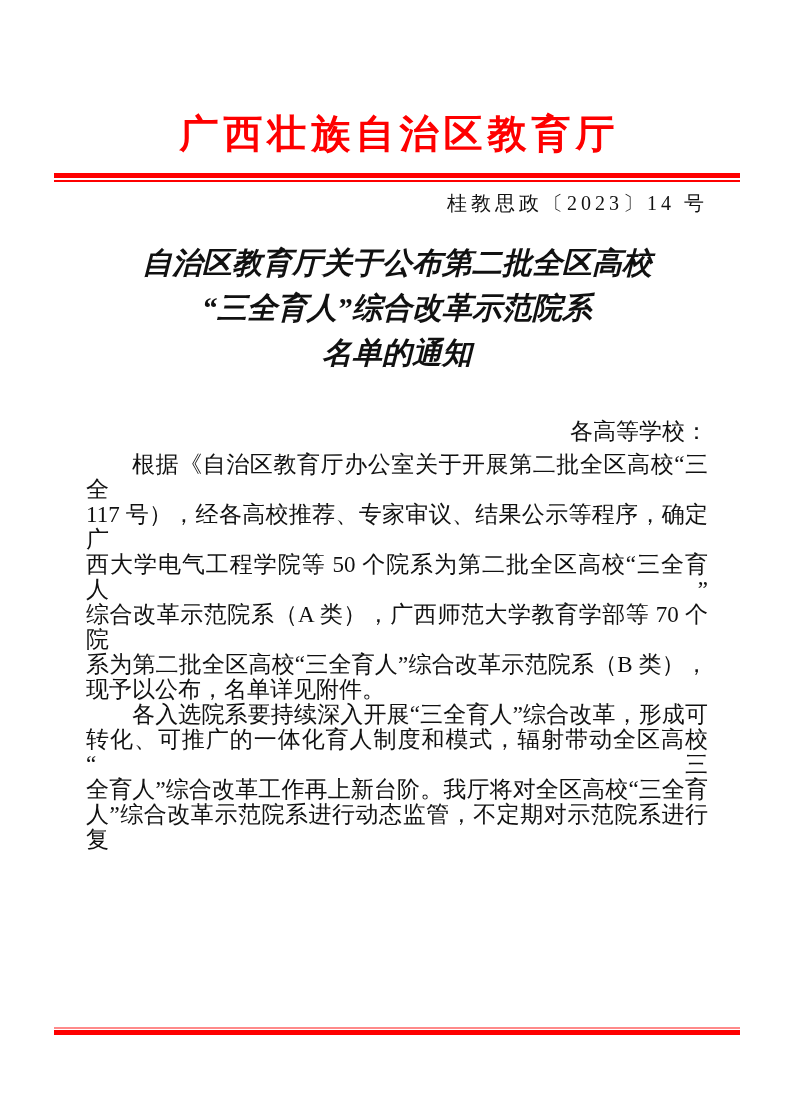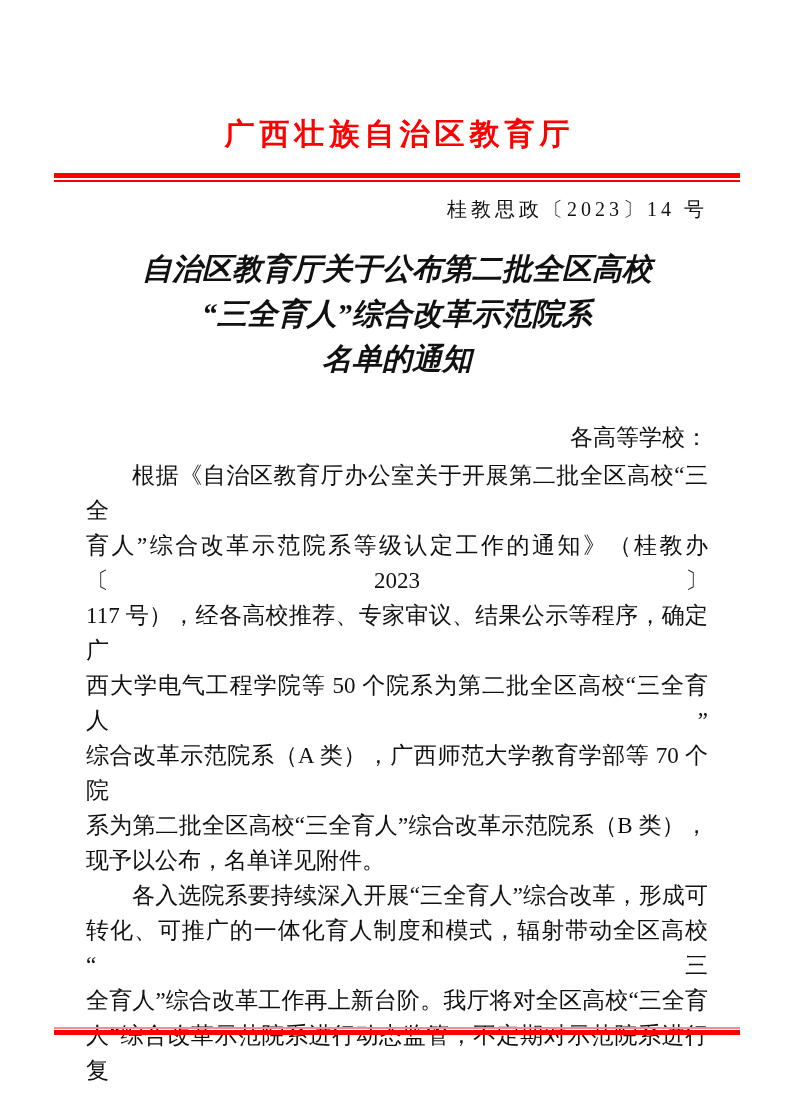--- a/index.html
+++ b/index.html
@@ -10,39 +10,39 @@
     background:#ffffff;
     overflow:hidden;
     font-family:"Liberation Serif","DejaVu Serif",serif;
     color:#111;
   }
   
   .letterhead {
     padding-top:106px;
     text-align:center;
     color:var(--red,#fe0000);
-    font-size:30px;
+    font-size:39px;
     font-weight:bold;
     letter-spacing:5px;
     padding-left:5px; 
     line-height:56px;
     white-space:nowrap;
   }
   
   .rule-top { margin:11px 54px 0 54px; }
   .rule-top .thick { height:5px; background:var(--red,#fe0000); }
   .rule-top .thin  { height:2px; background:var(--red,#fe0000); margin-top:2px; }
   .rule-bottom { position:absolute; top:1027px; left:54px; right:54px; }
   .rule-bottom .thin  { height:2px; background:var(--red-light,#ff8a8a); }
   .rule-bottom .thick { height:5px; background:var(--red,#fe0000); margin-top:1px; }
 
   .content { margin:0 86px; }
 
   .doc-number {
-    margin-top:14px;
+    margin-top:8px;
     text-align:right;
     font-size:20px;
     letter-spacing:4px;
     line-height:26px;
     white-space:nowrap;
   }
 
   .doc-title {
     margin-top:24px;
     text-align:center;
@@ -54,21 +54,21 @@
 
   .body {
     margin-top:38px;
     font-size:23px;
   }
   .salutation {
     line-height:38.5px;
     text-align:right;
   }
   .body-line {
-    line-height:35px;
+    line-height:25px;
     text-align:justify;
     text-align-last:justify;
   }
   .body-line.first { text-indent:2em; }
   .body-line.last  { text-align-last:left; }
 </style>
 </head>
 <body>
 
 <div class="page">
@@ -88,21 +88,20 @@
       <div>自治区教育厅关于公布第二批全区高校</div>
       <div>“三全育人”综合改革示范院系</div>
       <div>名单的通知</div>
     </div>
 
     <div class="body">
       <div class="salutation">各高等学校：</div>
       <div>
           <div class="paragraph">
             <div class="body-line first">根据《自治区教育厅办公室关于开展第二批全区高校“三全</div>
-            <div class="body-line">育人”综合改革示范院系等级认定工作的通知》（桂教办〔2023〕</div>
             <div class="body-line">117 号），经各高校推荐、专家审议、结果公示等程序，确定广</div>
             <div class="body-line">西大学电气工程学院等 50 个院系为第二批全区高校“三全育人”</div>
             <div class="body-line">综合改革示范院系（A 类），广西师范大学教育学部等 70 个院</div>
             <div class="body-line">系为第二批全区高校“三全育人”综合改革示范院系（B 类），</div>
             <div class="body-line last">现予以公布，名单详见附件。</div>
           </div>
           <div class="paragraph">
             <div class="body-line first">各入选院系要持续深入开展“三全育人”综合改革，形成可</div>
             <div class="body-line">转化、可推广的一体化育人制度和模式，辐射带动全区高校“三</div>
             <div class="body-line">全育人”综合改革工作再上新台阶。我厅将对全区高校“三全育</div>

